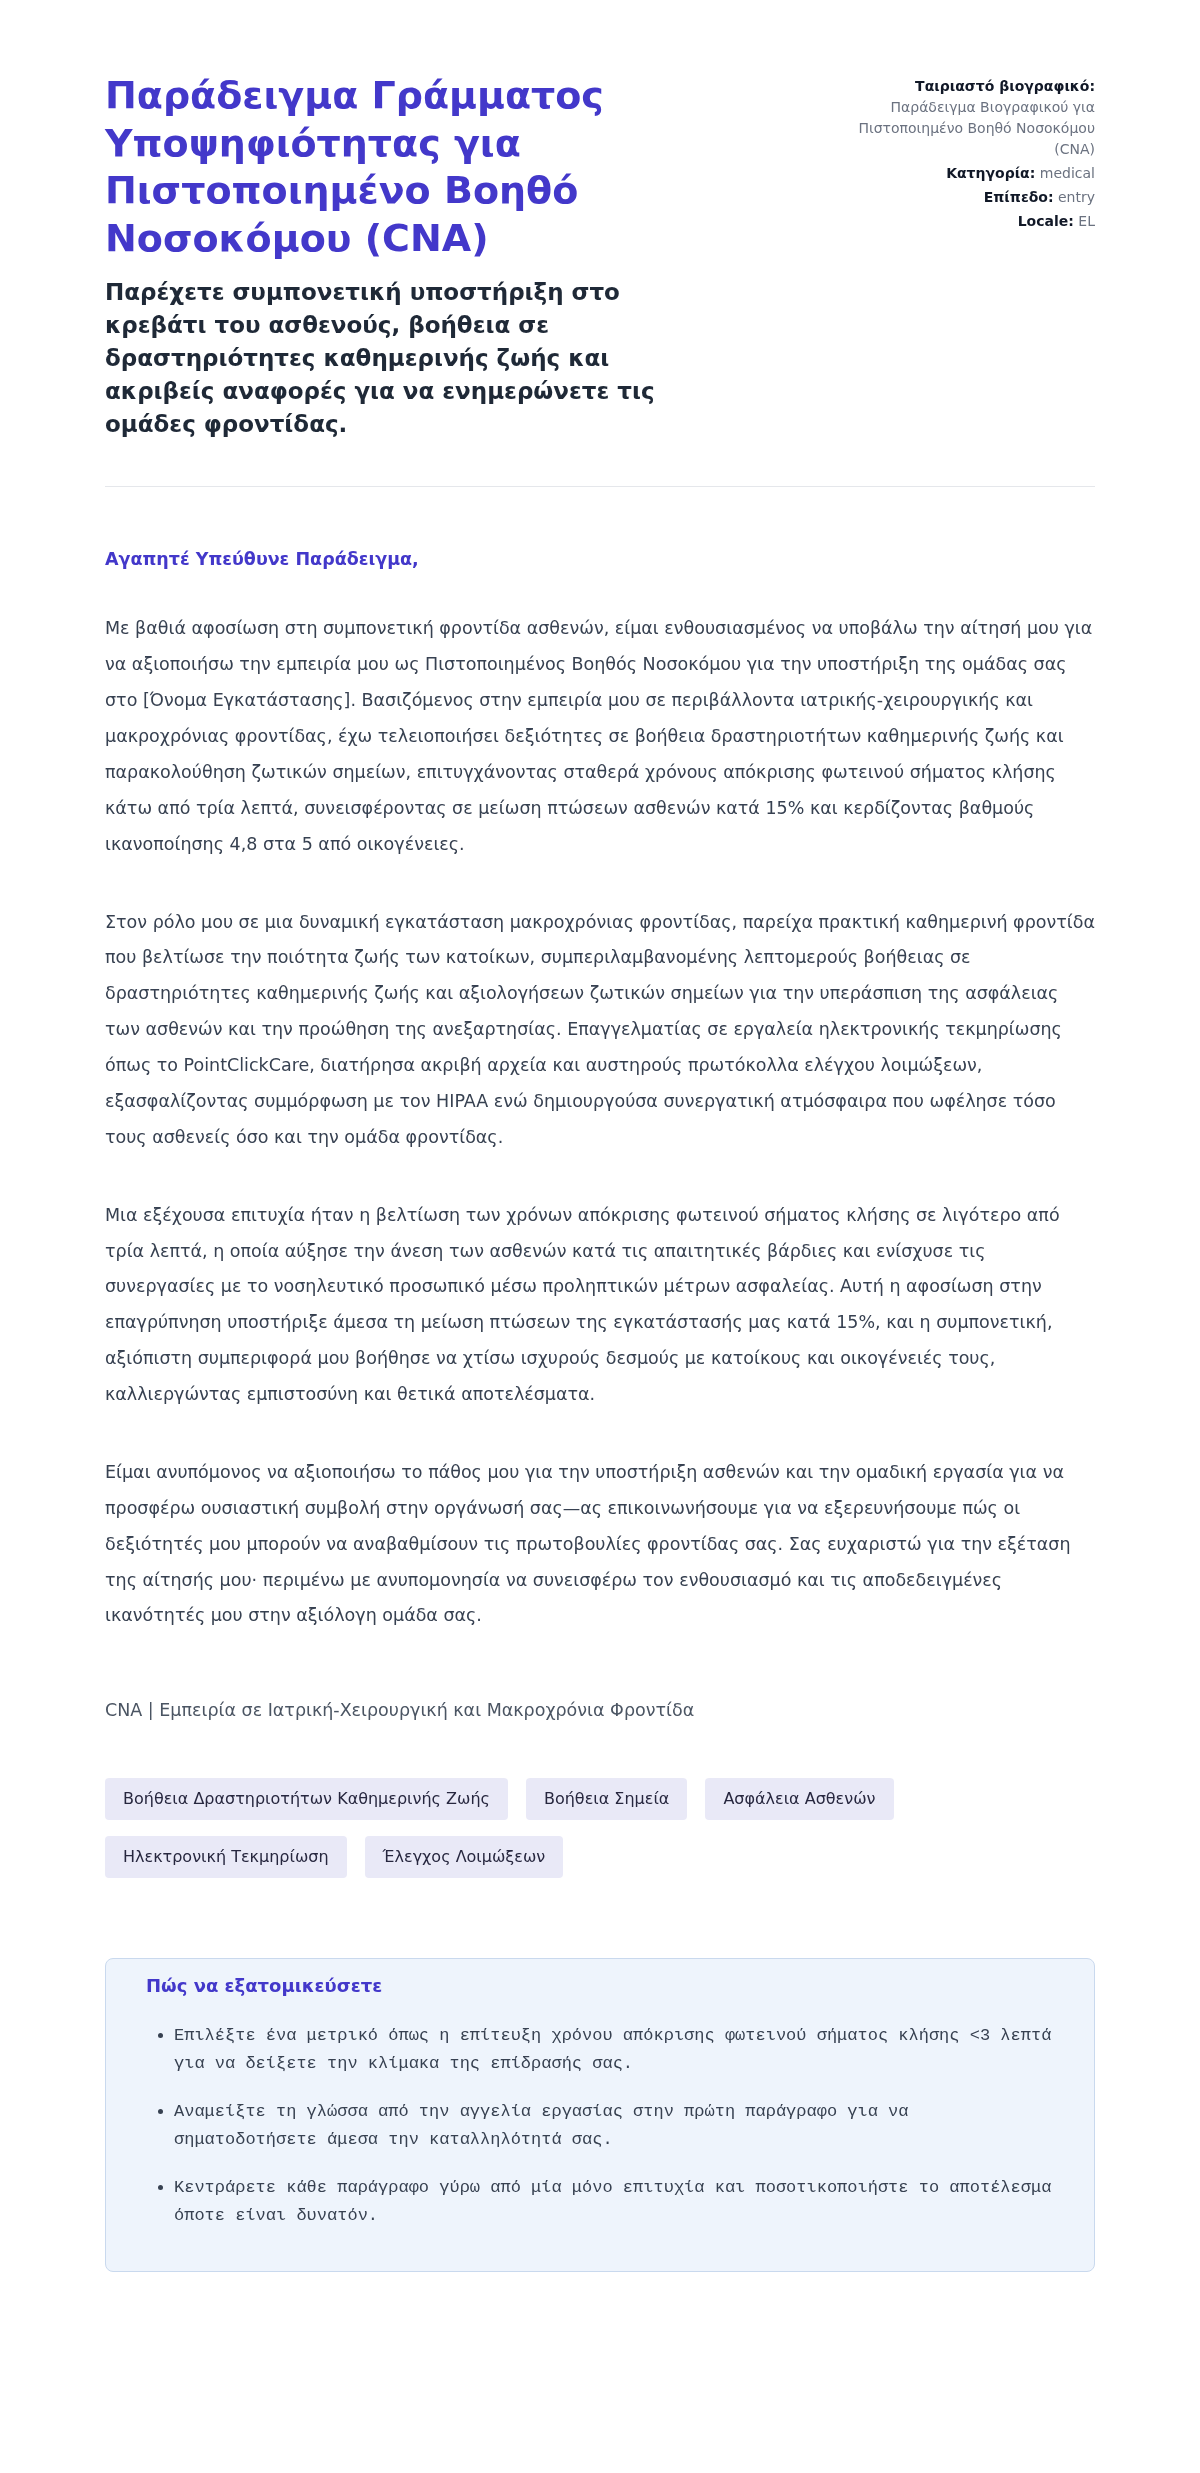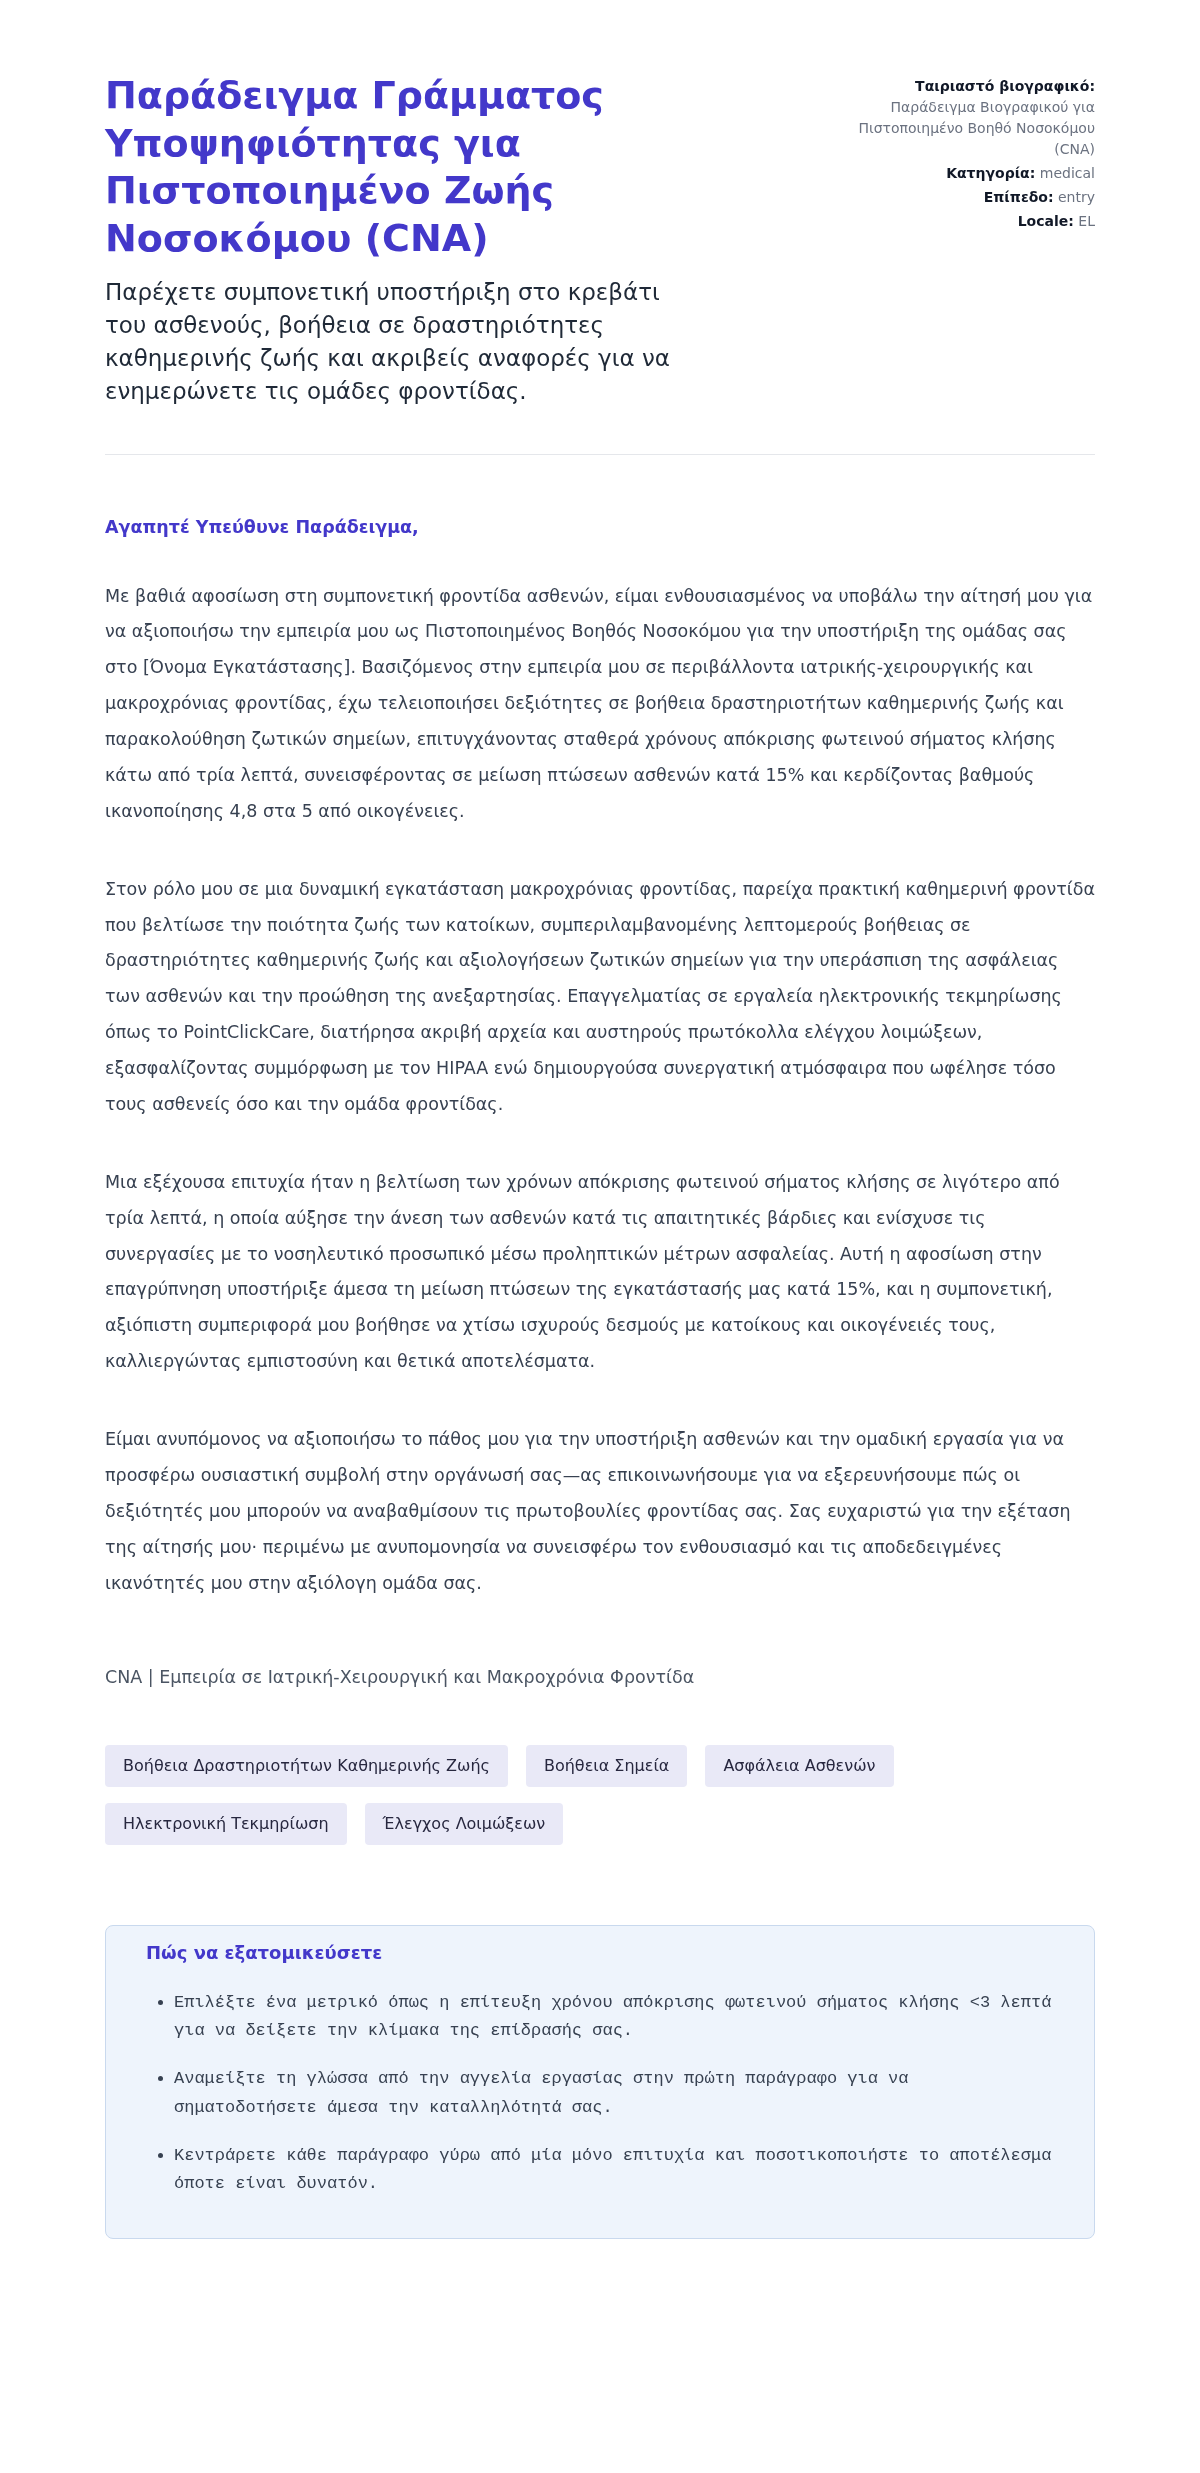--- a/index.html
+++ b/index.html
@@ -42,21 +42,21 @@
     line-height:1.25;
     font-weight:bold;
     color:var(--accent);
     letter-spacing:0;
   }
   .subtitle{
     margin:0;
     max-width:600px;
     font-size:23px;
     line-height:1.43;
-    font-weight:normal;
+    font-weight:bold;
     color:var(--heading-text);
   }
   .meta{
     flex:0 0 250px;
     width:250px;
     text-align:right;
     font-size:14px;
     line-height:1.5;
     color:var(--muted-text);
     padding-top:4px;
@@ -139,21 +139,21 @@
   }
   .tips-item:last-child{margin-bottom:0;}
 </style>
 </head>
 <body>
 
 <div class="container">
 
   <header class="header">
     <div class="header-left">
-      <h1 class="title">Παράδειγμα Γράμματος Υποψηφιότητας για Πιστοποιημένο Ζωής Νοσοκόμου (CNA)</h1>
+      <h1 class="title">Παράδειγμα Γράμματος Υποψηφιότητας για Πιστοποιημένο Βοηθό Νοσοκόμου (CNA)</h1>
       <p class="subtitle">Παρέχετε συμπονετική υποστήριξη στο κρεβάτι του ασθενούς, βοήθεια σε δραστηριότητες καθημερινής ζωής και ακριβείς αναφορές για να ενημερώνετε τις ομάδες φροντίδας.</p>
     </div>
     <aside class="meta">
       <div class="meta-item">
         <span class="meta-label block">Ταιριαστό βιογραφικό:</span>
         <span class="meta-value">Παράδειγμα Βιογραφικού για Πιστοποιημένο Βοηθό Νοσοκόμου (CNA)</span>
       </div>
       <div class="meta-item">
         <span class="meta-label">Κατηγορία:</span>
         <span class="meta-value">medical</span>

